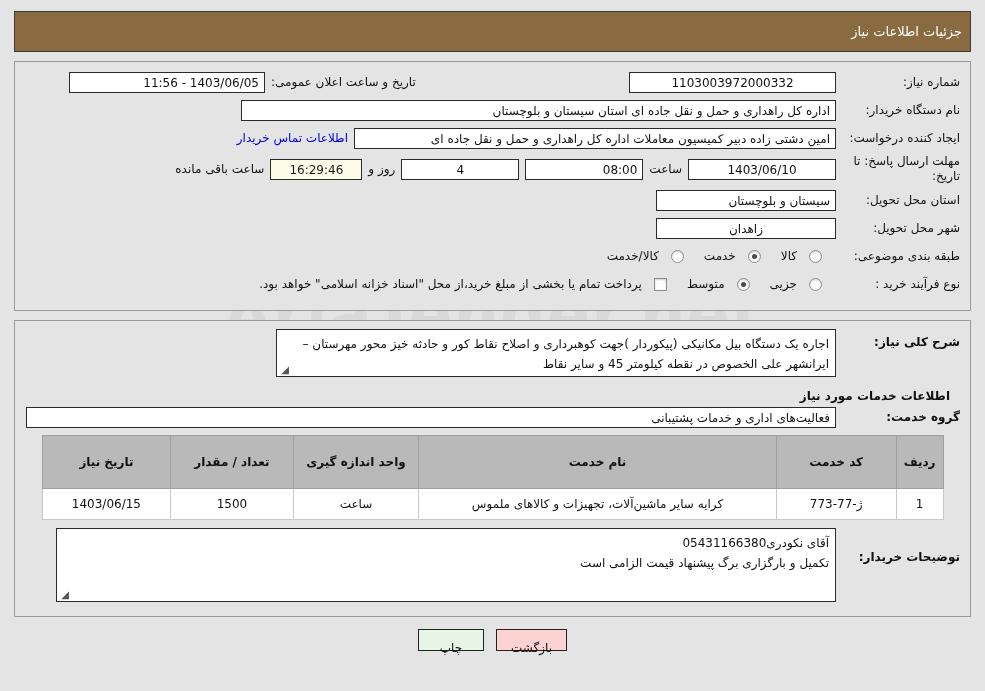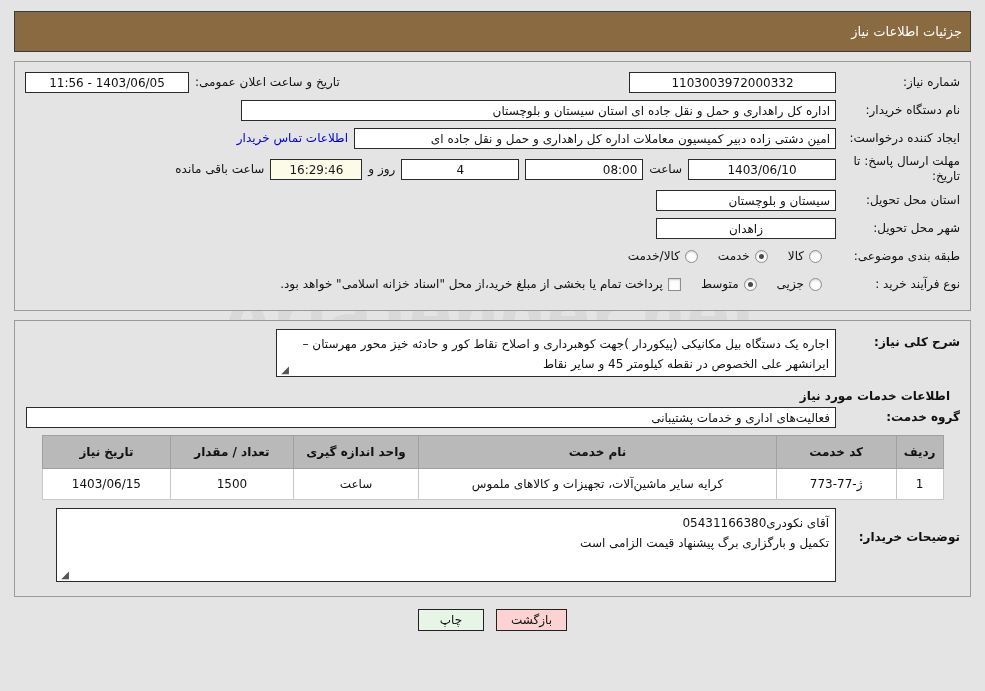--- a/index.html
+++ b/index.html
@@ -116,21 +116,21 @@
   .fbox.right  { text-align: right; }
 
   .w-need-no { width: 207px; text-align: center; }
   .w-buyer   { width: 595px; text-align: right; }
   .w-creator { width: 482px; text-align: right; }
   .w-date    { width: 148px; text-align: center; }
   .w-hour    { width: 118px; text-align: right; }
   .w-days    { width: 118px; text-align: center; }
   .w-prov    { width: 180px; text-align: right; }
   .w-city    { width: 180px; text-align: center; }
-  .w-pub     { width: 164px; text-align: center; }
+  .w-pub     { width: 196px; text-align: right; margin-left: 44px; }
 
   .countdown {
     width: 92px;
     text-align: center;
     background: #fbfbe8;
     border: 1px solid #2b2b2b;
     height: 21px;
     line-height: 20px;
     box-sizing: border-box;
     font-size: 12px;
@@ -140,21 +140,21 @@
   .link-blue {
     color: #0000d8;
     font-size: 12px;
     white-space: nowrap;
     cursor: pointer;
   }
 
   .spacer { flex: 1 1 auto; }
 
   
-  .radio-wrap { display: flex; align-items: center; gap: 5px; margin-inline-start: 14px; }
+  .radio-wrap { display: flex; align-items: center; gap: 12px; margin-inline-start: 14px; }
   .rdo {
     width: 13px; height: 13px;
     border-radius: 50%;
     border: 1px solid #8d8d8d;
     background: #fdfdfd;
     box-shadow: inset 0 1px 2px rgba(0,0,0,.18);
     box-sizing: border-box;
     position: relative;
     flex: none;
   }
@@ -217,21 +217,21 @@
     font-size: 12px;
     background: #ffffff;
   }
   table.svc th {
     background: #b9b9b9;
     border: 1px solid #a0a0a0;
     color: #111;
     font-weight: bold;
     font-size: 12px;
     height: 28px;
-    padding: 2px 6px;
+    padding: 12px 6px;
     text-align: center;
   }
   table.svc td {
     border: 1px solid #c8c8c8;
     height: 26px;
     padding: 2px 6px;
     text-align: center;
     color: #111;
     background: #ffffff;
   }
@@ -249,21 +249,21 @@
     align-items: center;
     justify-content: center;
     gap: 12px;
     position: relative;
     z-index: 2;
   }
   .btn {
     border: 1px solid #222;
     height: 22px;
     min-width: 66px;
-    padding: 0 14px;
+    padding: 8px 14px;
     font-size: 12px;
     color: #111;
     line-height: 20px;
     box-sizing: border-box;
     cursor: pointer;
     text-align: center;
     font-family: "DejaVu Sans", "Liberation Sans", sans-serif;
   }
   .btn-print  { background: #e6f5e6; }
   .btn-back   { background: #fcd2d2; }

